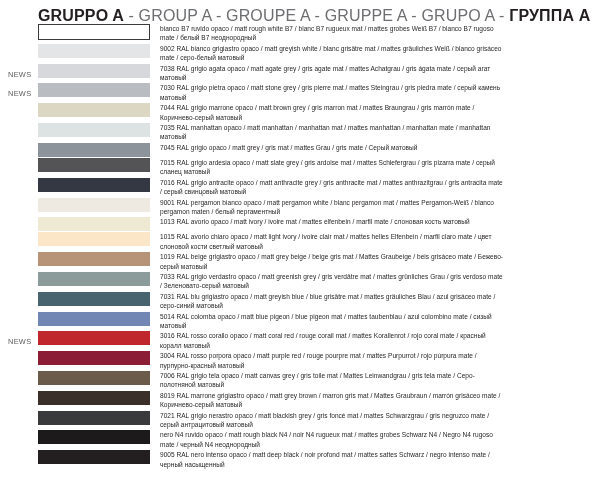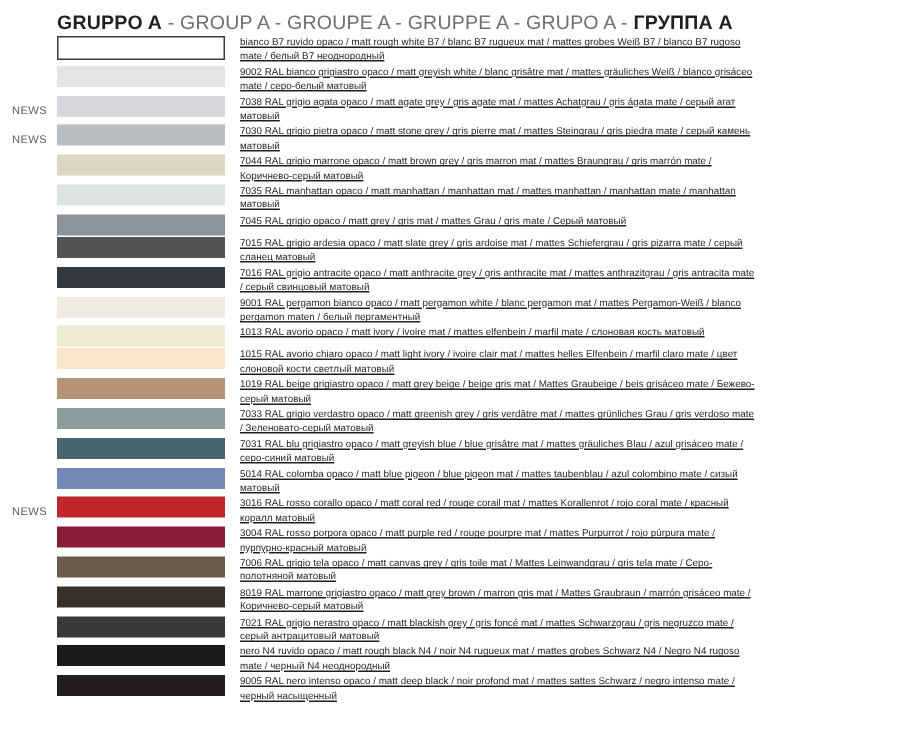--- a/index.html
+++ b/index.html
@@ -18,21 +18,21 @@
     position: relative;
     width: 600px;
     height: 502px;
     padding: 0;
   }
   
   .header {
     position: absolute;
     left: 38px;
     top: 7px;
-    font-size: 13px;
+    font-size: 16px;
     letter-spacing: 0.15px;
     white-space: nowrap;
   }
   .header .grp-bold {
     font-weight: bold;
     color: #231f20;
   }
   .header .grp-rest {
     font-weight: normal;
     color: #6d6e71;
@@ -41,21 +41,20 @@
     font-weight: bold;
     color: #231f20;
   }
   
   .swatch-table {
     position: absolute;
     left: 0;
     top: 23px;
     width: 512px;
     border-collapse: collapse;
-    text-decoration: underline;
   }
   .swatch-table tr { vertical-align: top; }
   td.news-cell {
     width: 38px;
     padding: 0 3px 0 8px;
     text-align: left;
     vertical-align: top;
   }
   .news-tag {
     display: inline-block;

